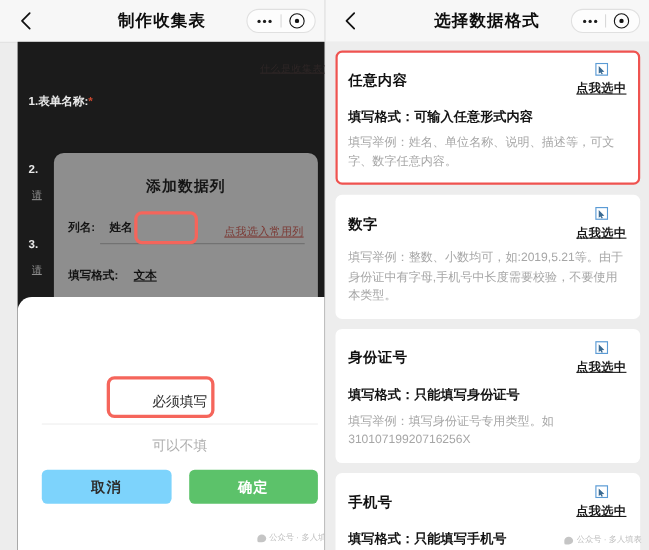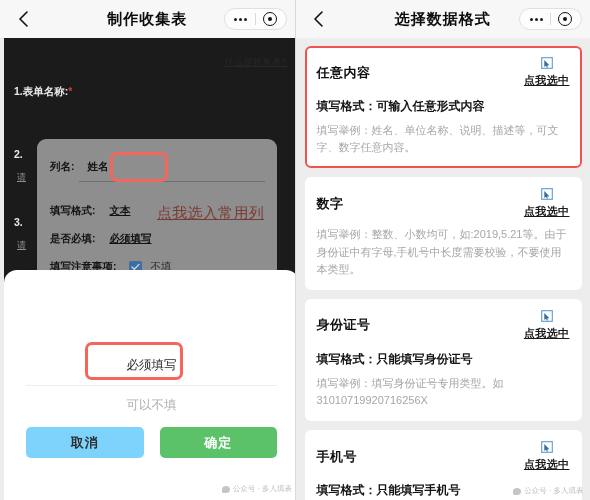--- a/index.html
+++ b/index.html
@@ -40,21 +40,21 @@
   .cap-sep{width:1px;height:12px;background:#d9d9d9;}
   .cap-target{width:28px;display:flex;align-items:center;justify-content:center;}
   .ring{
     width:12px;height:12px;border:1.4px solid #111;border-radius:50%;
     display:flex;align-items:center;justify-content:center;
   }
   .ring i{width:4px;height:4px;border-radius:50%;background:#111;display:block;}
 
   
   .dark-body{
-    position:absolute;left:4px;top:38px;width:295px;height:462px;
+    position:absolute;left:16px;top:38px;width:295px;height:462px;
     background:#1b1b1b;overflow:hidden;
   }
   .faint-link{
     position:absolute;right:12px;top:18px;
     font-size:9px;color:#2e2626;text-decoration:underline;
     letter-spacing:.5px;
   }
   .bg-form{position:absolute;left:0;top:0;width:295px;height:462px;}
   .bg-row{position:absolute;color:#e9e9e9;font-size:10.5px;font-weight:bold;}
   .bg-row.sub{font-weight:normal;color:#8e8e8e;font-size:9px;text-decoration:underline;}
@@ -84,21 +84,21 @@
     display:inline-block;padding:3px 17px 3px 9px;font-weight:bold;color:#131313;
     font-size:10.5px;
   }
   .hl-box{
     position:absolute;border:3px solid #f5655b;border-radius:7px;
     pointer-events:none;
   }
   .hl-colname{left:31px;top:-5px;width:52px;height:24px;}
   .pick-link{
     position:absolute;right:13px;top:65px;
-    font-size:15px;color:#7c3a35;text-decoration:underline;letter-spacing:.3px;
+    font-size:10px;color:#7c3a35;text-decoration:underline;letter-spacing:.3px;
   }
   .value-link{
     text-decoration:underline;color:#121212;font-weight:bold;margin-left:14px;
   }
   .chk{
     width:13px;height:13px;border-radius:2px;background:#3f6ea3;
     margin-left:12px;display:flex;align-items:center;justify-content:center;
   }
   .chk svg{display:block;}
   .chk-label{margin-left:9px;color:#2b2b2b;font-weight:normal;}
@@ -202,20 +202,21 @@
       <div class="bg-form">
         <div class="bg-row" style="left:10px;top:47px;">1.表单名称:<span class="bg-star">*</span></div>
         <div class="bg-row" style="left:10px;top:110px;">2.</div>
         <div class="bg-row sub" style="left:13px;top:133px;">请</div>
         <div class="bg-row" style="left:10px;top:178px;">3.</div>
         <div class="bg-row sub" style="left:13px;top:201px;">请</div>
         <div class="bg-row" style="left:10px;top:236px;">4.</div>
       </div>
 
       <div class="add-modal">
+        <div class="add-modal-title">添加数据列</div>
 
         <div class="field-row" style="margin-top:18px;">
           <span class="field-label">列名:</span>
           <span class="colname-wrap">
             <span class="colname-val">姓名</span>
             <span class="colname-line"></span>
             <span class="hl-box hl-colname"></span>
           </span>
         </div>
 

